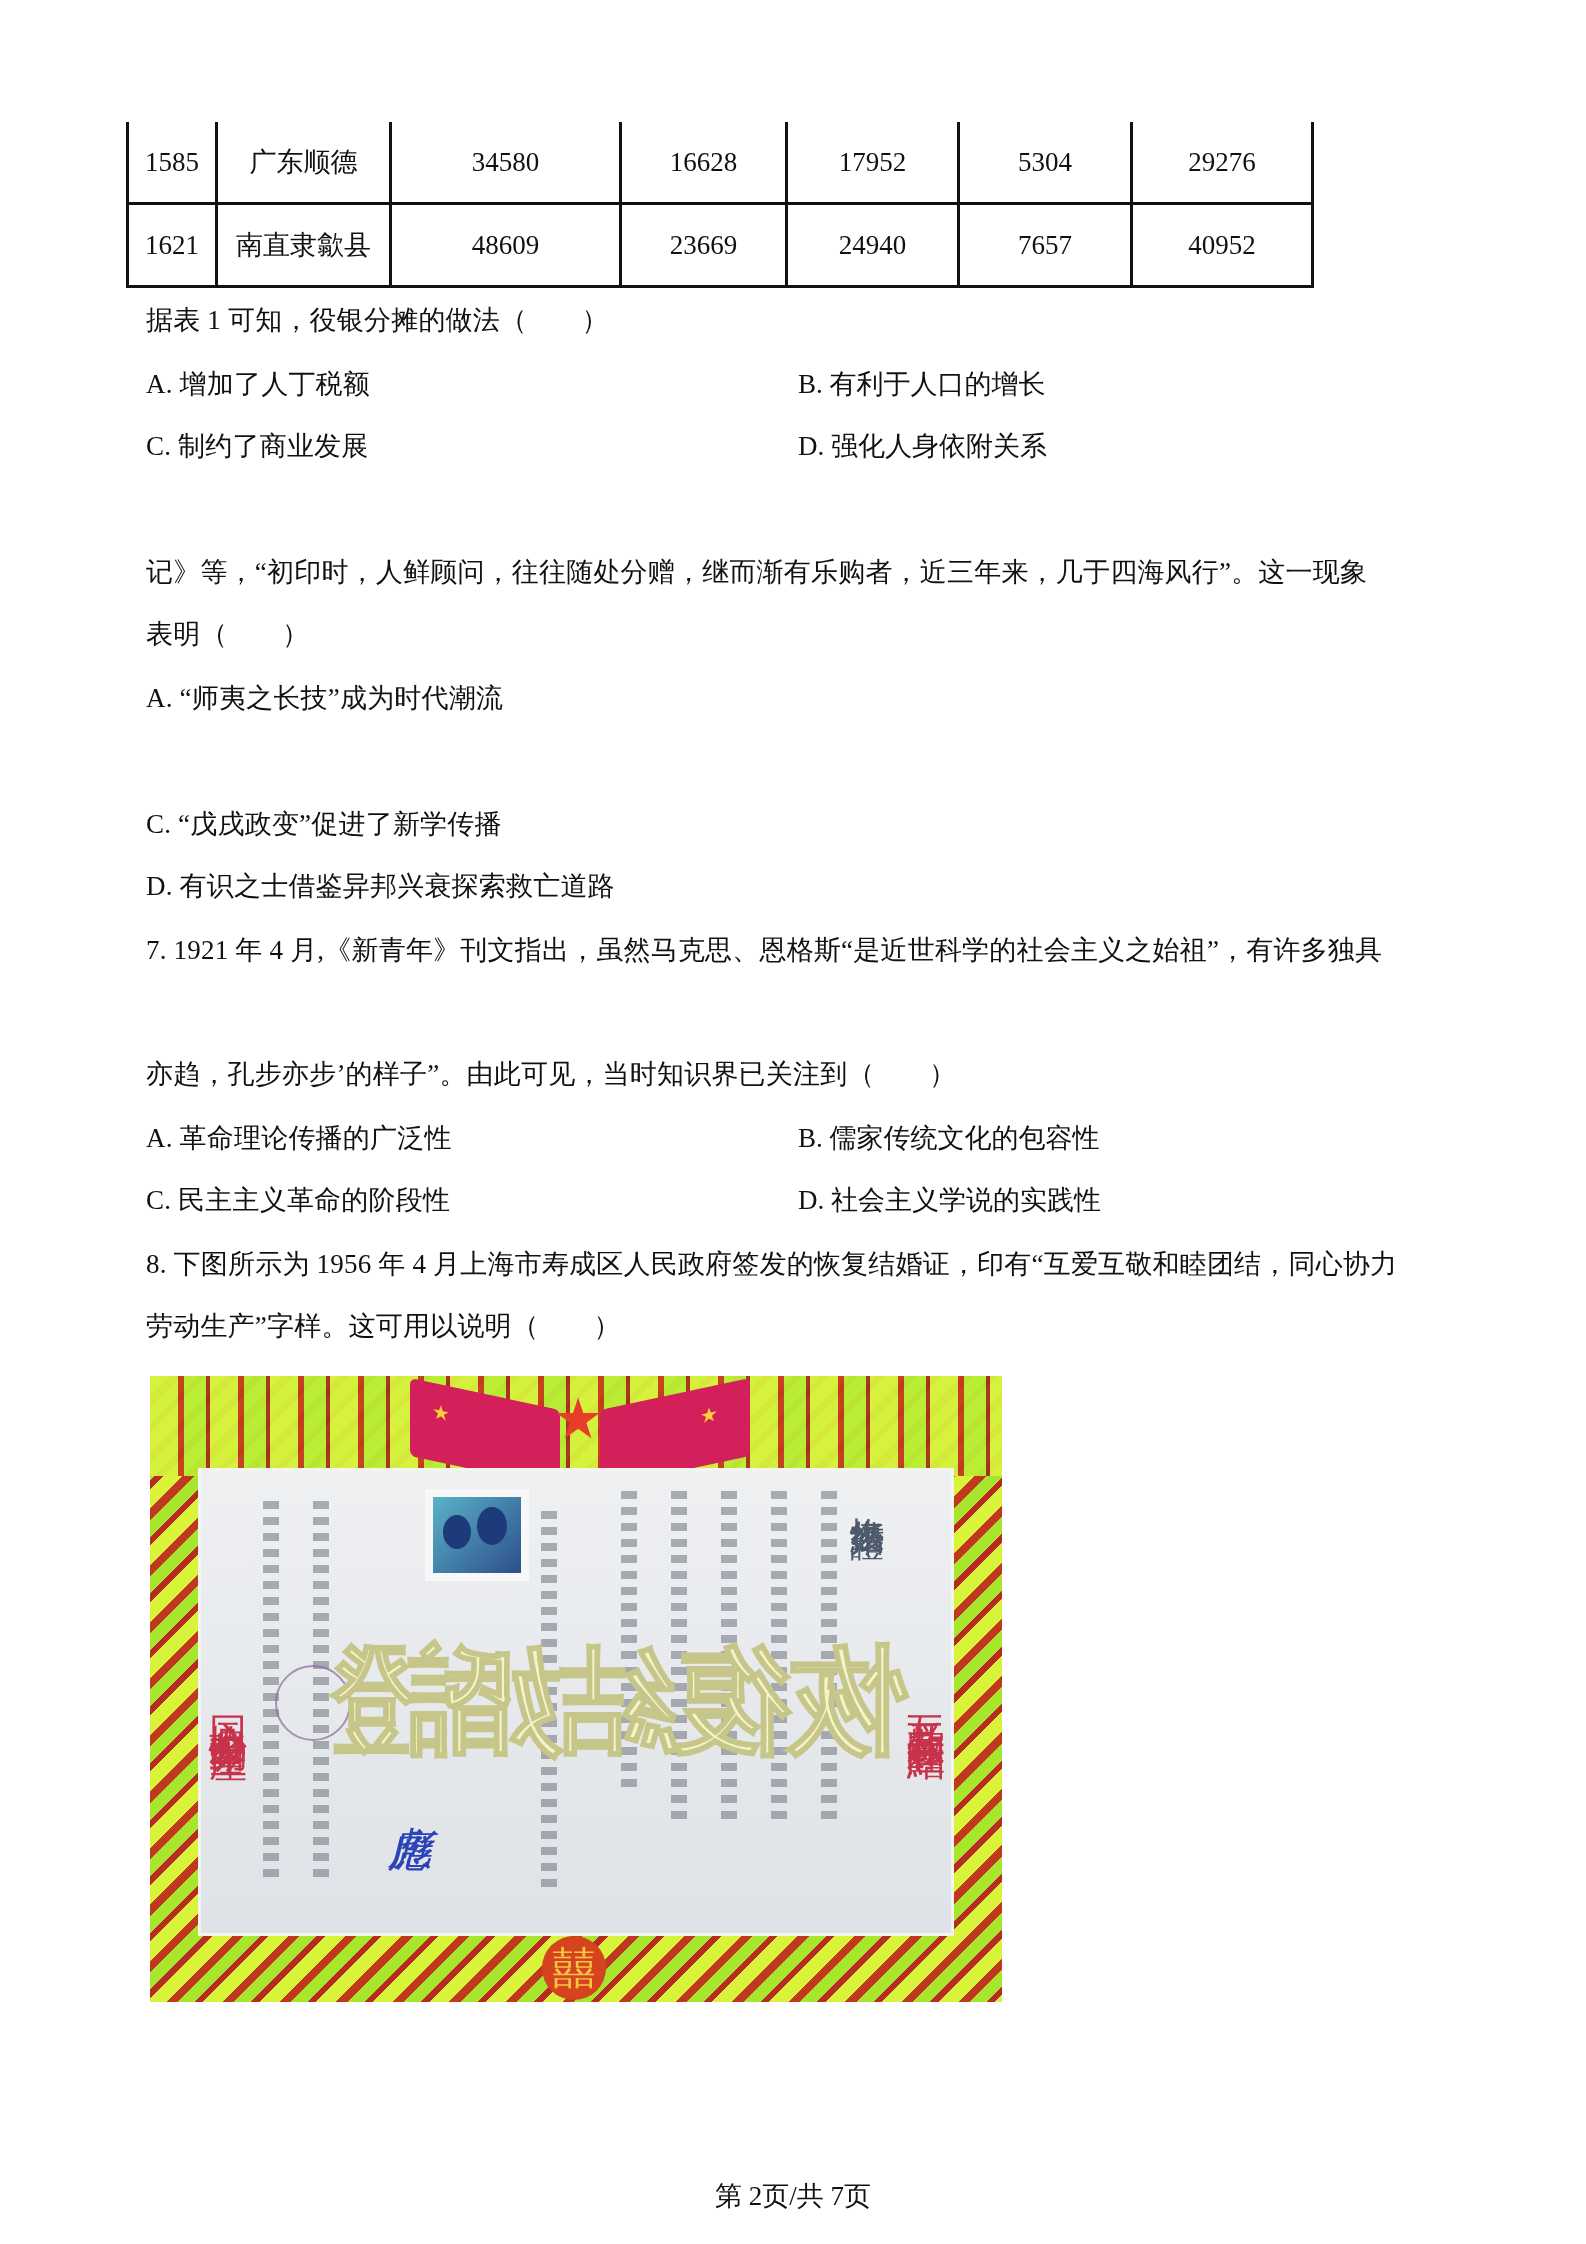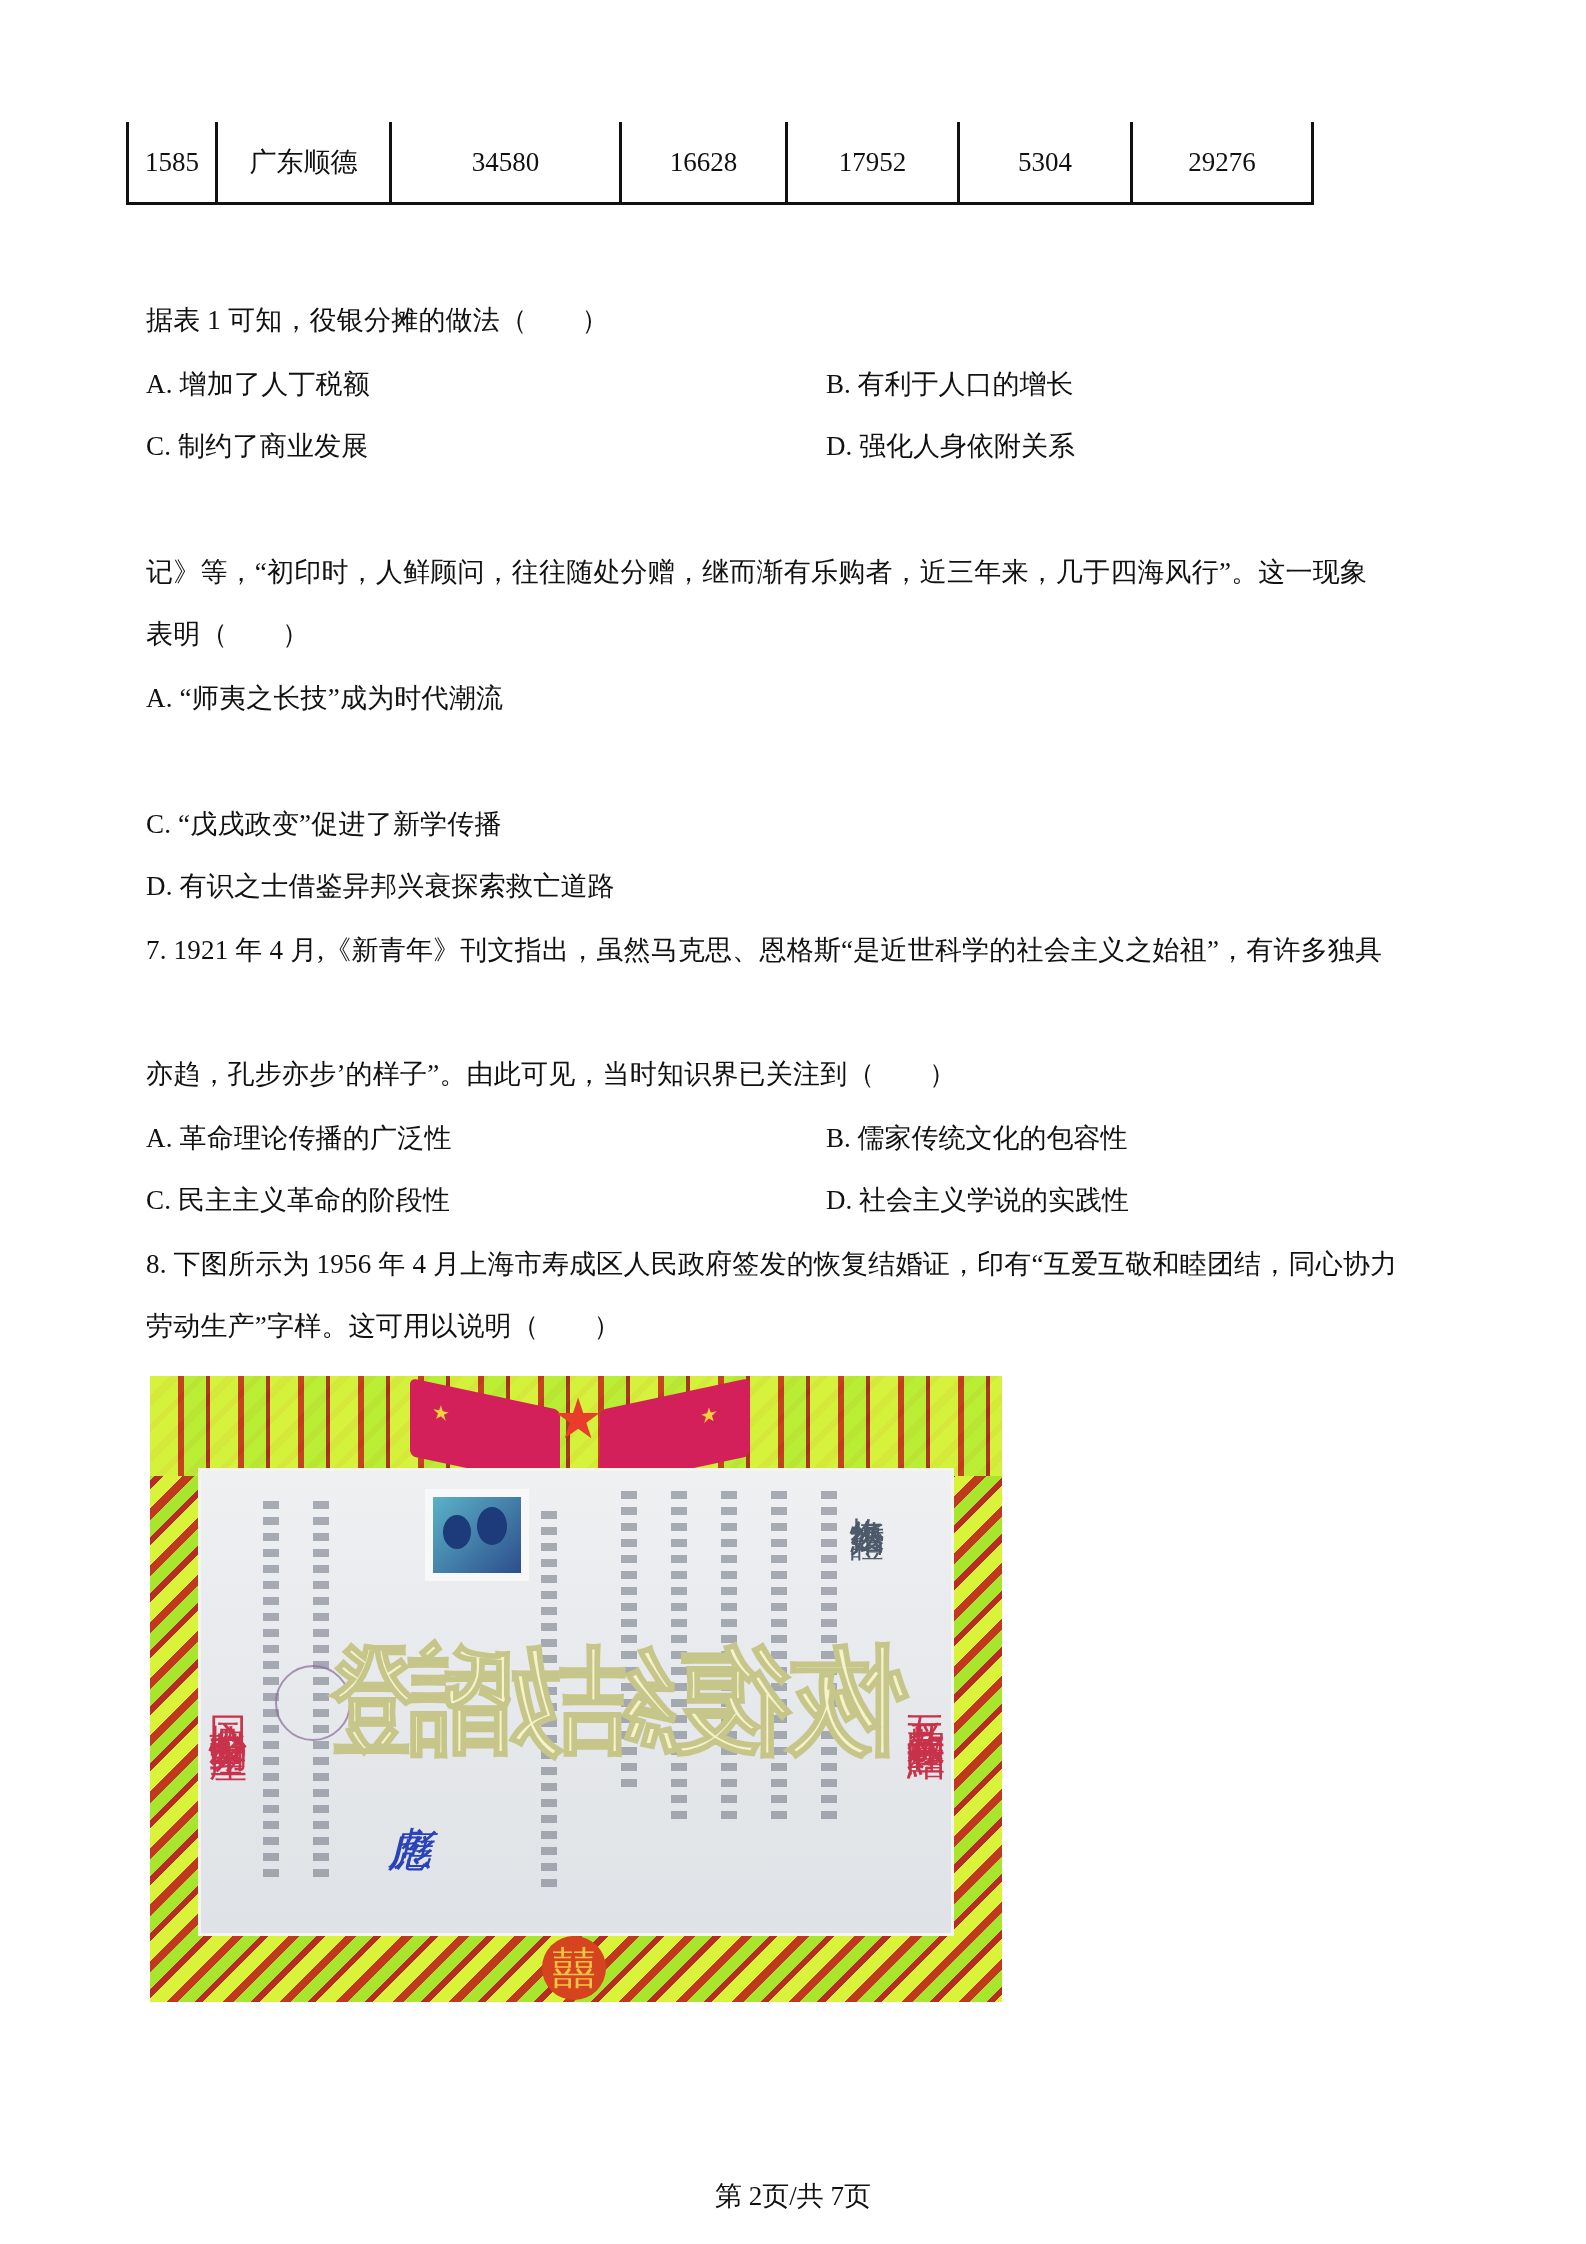--- a/index.html
+++ b/index.html
@@ -16,21 +16,21 @@
     border-left:3px solid #111; border-right:3px solid #111;
     border-bottom:3px solid #111; border-top:none;
     text-align:center; vertical-align:middle;
     font-size:27px; height:80px; padding:0;
   }
   .tbl tr:first-child td { border-top:none; }
   .c0{width:86px}.c1{width:171px}.c2{width:227px}.c3{width:163px}
   .c4{width:169px}.c5{width:170px}.c6{width:178px}
 
   .line { position:absolute; left:146px; font-size:27px; line-height:36px; white-space:nowrap; letter-spacing:0.2px; }
-  .optB { position:absolute; font-size:27px; line-height:36px; white-space:nowrap;margin-left:28px; }
+  .optB { position:absolute; font-size:27px; line-height:36px; white-space:nowrap; }
 
   .cert {
     position:absolute; left:150px; top:1376px; width:852px; height:626px;
     background:
       radial-gradient(circle at 20% 30%, #e0f84a 0 6%, transparent 7%),
       radial-gradient(circle at 80% 70%, #c9f536 0 6%, transparent 7%),
       repeating-linear-gradient(135deg, #d9f23a 0 14px, #c0391f 14px 22px, #a8e62e 22px 34px, #b82b22 34px 40px);
     overflow:hidden;
   }
   .cert-top-band {
@@ -93,20 +93,29 @@
     <tbody>
         <tr>
       <td class="c0">1585</td>
       <td class="c1">广东顺德</td>
       <td class="c2">34580</td>
       <td class="c3">16628</td>
       <td class="c4">17952</td>
       <td class="c5">5304</td>
       <td class="c6">29276</td>
     </tr>
+    <tr>
+      <td class="c0">1621</td>
+      <td class="c1">南直隶歙县</td>
+      <td class="c2">48609</td>
+      <td class="c3">23669</td>
+      <td class="c4">24940</td>
+      <td class="c5">7657</td>
+      <td class="c6">40952</td>
+    </tr>
   </tbody>
     </table>
 
   <div class="line" style="top:302px">据表 1 可知，役银分摊的做法（　　）</div>
   <div class="line" style="top:366px">A. 增加了人丁税额</div>
   <div class="optB" style="left:798px;top:366px">B. 有利于人口的增长</div>
   <div class="line" style="top:428px">C. 制约了商业发展</div>
   <div class="optB" style="left:798px;top:428px">D. 强化人身依附关系</div>
 
   <div class="line" style="top:554px">记》等，“初印时，人鲜顾问，往往随处分赠，继而渐有乐购者，近三年来，几于四海风行”。这一现象</div>

